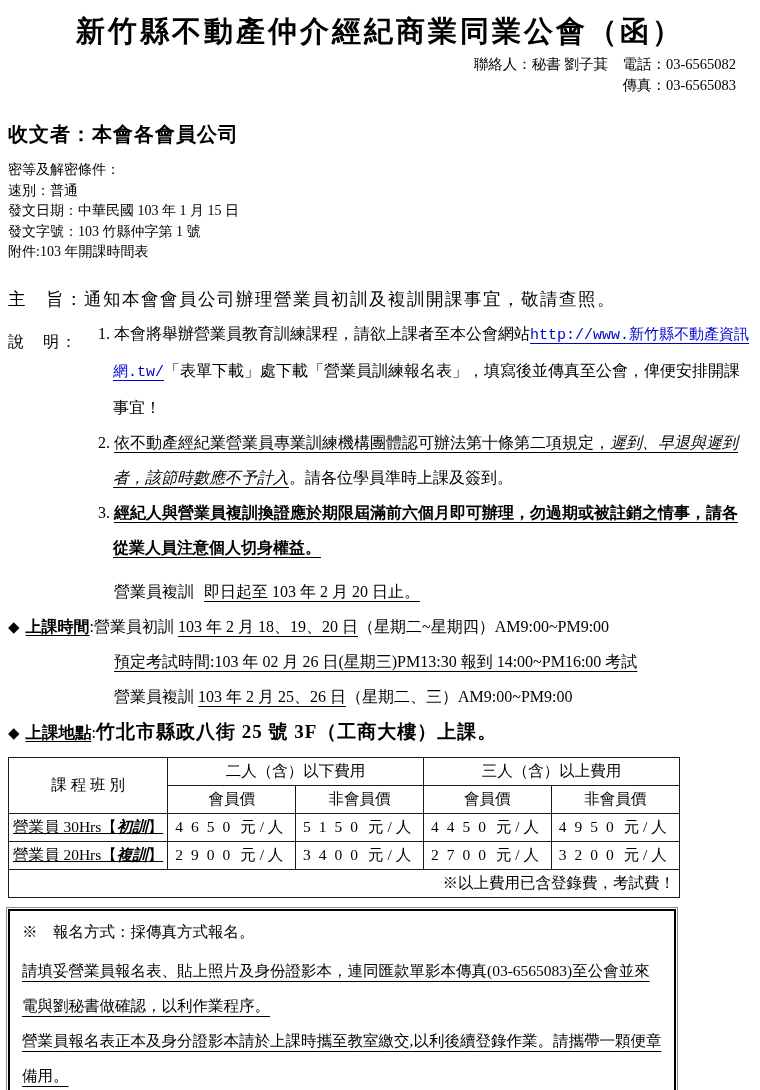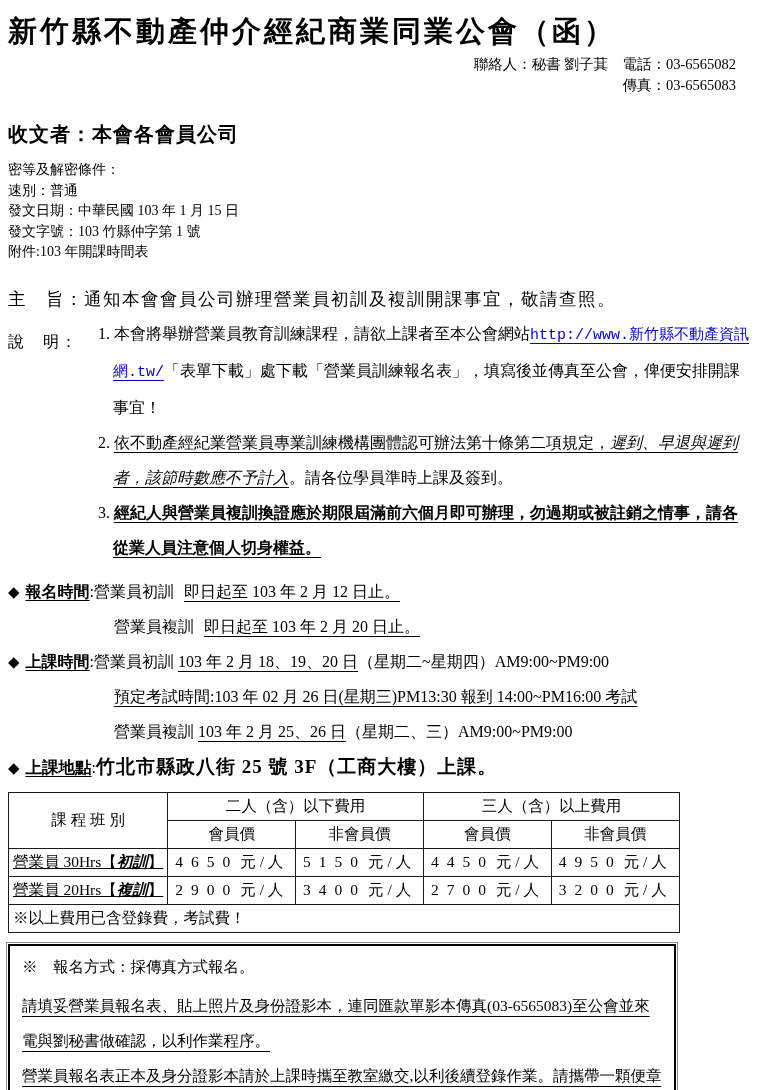--- a/index.html
+++ b/index.html
@@ -4,21 +4,21 @@
 <style>
   html,body{margin:0;padding:0;background:#fff;}
   body{
     width:760px;height:1090px;overflow:hidden;color:#000;
     font-family:"Liberation Serif","DejaVu Serif",serif;
     -webkit-font-smoothing:antialiased;
   }
   .page{position:relative;width:760px;height:1090px;box-sizing:border-box;padding:8px 8px 0 8px;}
 
   .title{
-    text-align:left;font-size:29px;font-weight:600;letter-spacing:3px;
+    text-align:center;font-size:29px;font-weight:600;letter-spacing:3px;
     margin:4px 0 2px 0;
     font-family:Liberation Mono, monospace;
   }
   .contact{width:fit-content;margin:2px 16px 0 auto;font-size:14.5px;line-height:21px;}
   .contact .fax{text-align:right;}
 
   .recipient{font-size:20px;font-weight:600;margin-top:25px;letter-spacing:1px;}
 
   .meta{font-size:14px;line-height:20.5px;margin-top:12px;}
 
@@ -42,21 +42,21 @@
   .loc .loc-text{font-size:19px;font-weight:bold;letter-spacing:1px;}
   .gap{display:inline-block;width:10px;}
 
   table.fee{border-collapse:collapse;width:672px;margin-top:4px;font-size:15.5px;}
   table.fee td{border:1.6px solid #1a1a1a;padding:3px 4px;height:24px;box-sizing:border-box;}
   table.fee td.c{text-align:center;}
   table.fee td.rowlbl{padding-left:4px;white-space:nowrap;text-decoration:underline;}
   table.fee td.price{white-space:nowrap;padding-left:7px;}
   .digits{letter-spacing:8px;}
   .unit{margin-left:2px;}
-  td.foot{padding-left:5px;}
+  td.foot{padding-left:5px;text-align:right;}
 
   .notice{
     width:668px;box-sizing:border-box;margin-top:11px;
     border:2px solid #000;outline:1px solid #8a8a8a;outline-offset:1px;
     padding:11px 12px 14px 12px;font-size:15.5px;
   }
   .notice .method{margin-bottom:10px;}
   .notice .up{ text-decoration:underline;text-underline-offset:5px;line-height:35px;margin:0;}
 </style>
 </head>
@@ -96,23 +96,20 @@
       <span class="u">依不動產經紀業營業員專業訓練機構團體認可辦法第十條第二項規定，</span><span class="u em-it">遲到、早退與遲到者，該節時數應不予計入</span><span>。請各位學員準時上課及簽到。</span>
     </div>
     <div class="exp-item">
       <span>3.</span>
       <span class="bold-u">經紀人與營業員複訓換證應於期限屆滿前六個月即可辦理，勿過期或被註銷之情事，請各從業人員注意個人切身權益。</span>
     </div>
   </div>
 
   <div class="bullets">
 
-    <div class="bline">
-      <span class="diamond">◆</span><span class="bhead">報名時間</span><span>:</span><span>營業員初訓</span><span class="gap"></span><span class="u">即日起至 103 年 2 月 12 日止。</span>
-    </div>
     <div class="bline cont">
       <span>營業員複訓</span><span class="gap"></span><span class="u">即日起至 103 年 2 月 20 日止。</span>
     </div>
 
     <div class="bline">
       <span class="diamond">◆</span><span class="bhead">上課時間</span><span>:</span><span>營業員初訓</span> <span class="u">103 年 2 月 18、19、20 日</span><span>（星期二~星期四）AM9:00~PM9:00</span>
     </div>
     <div class="bline cont">
       <span class="u">預定考試時間:103 年 02 月 26 日(星期三)PM13:30 報到 14:00~PM16:00 考試</span>
     </div>

